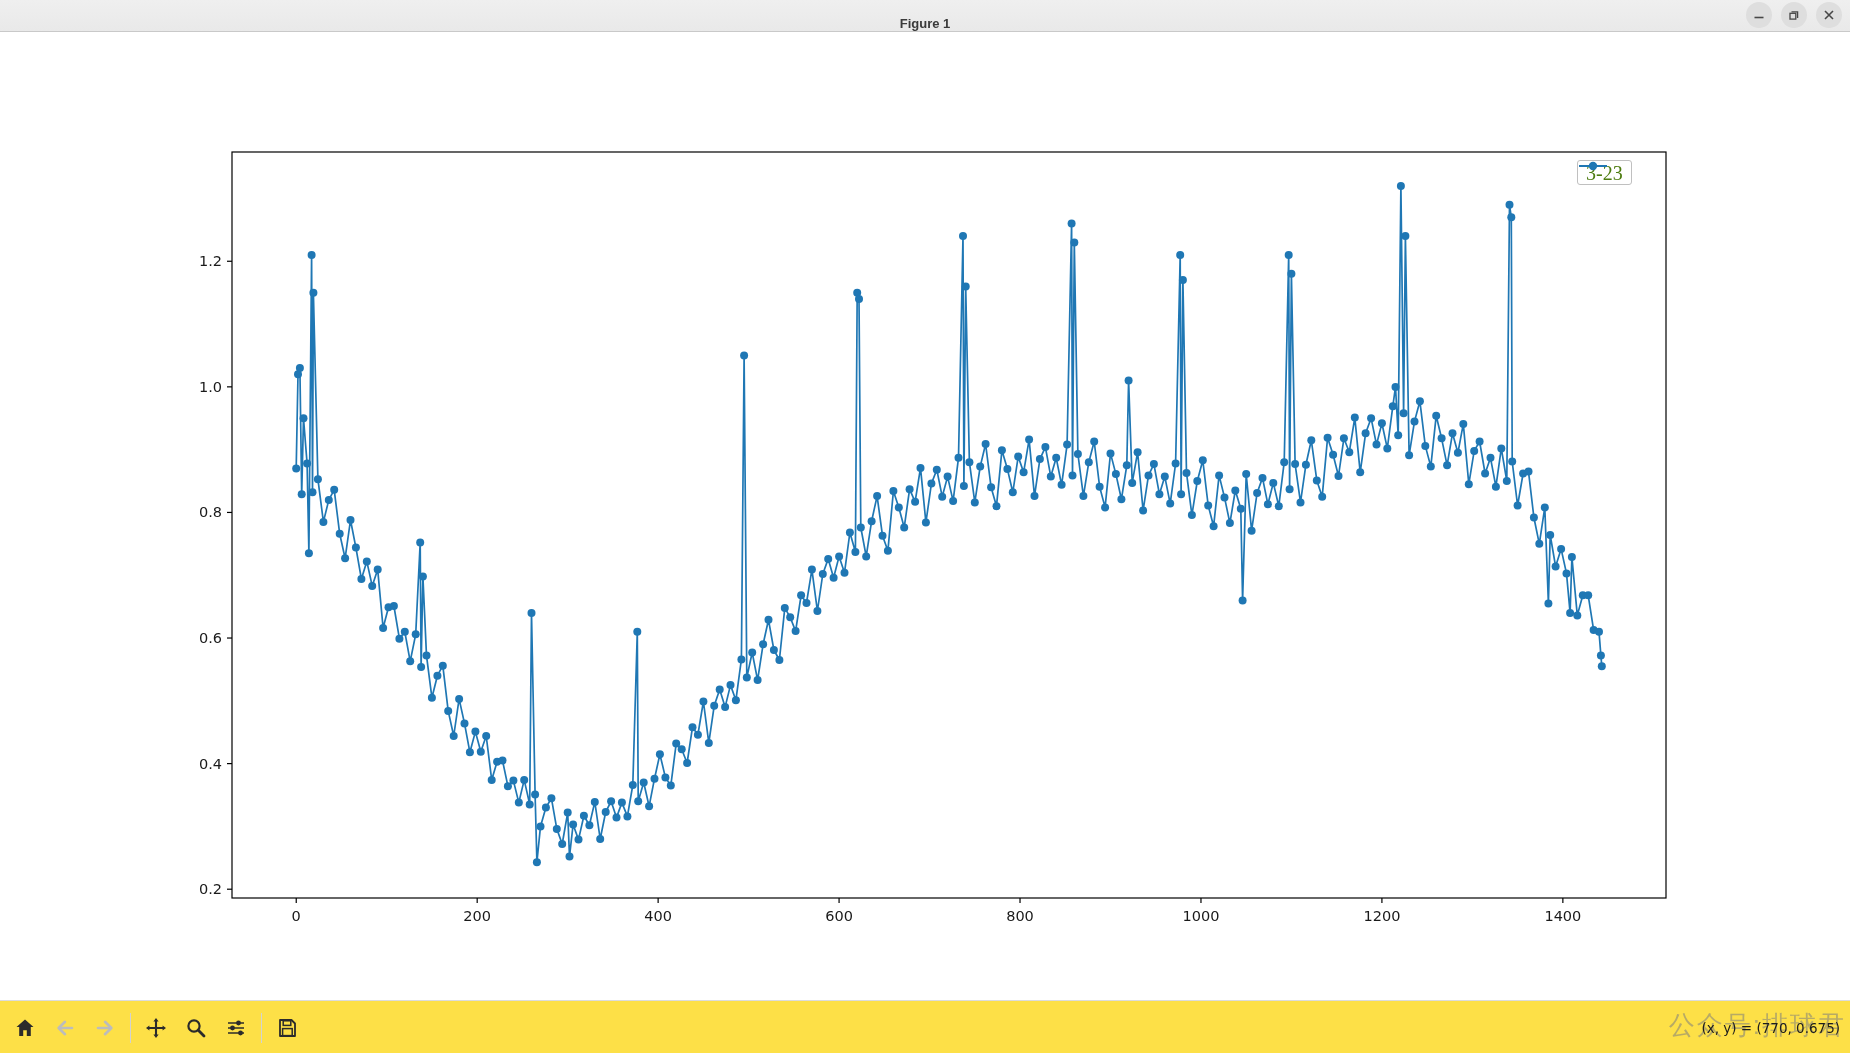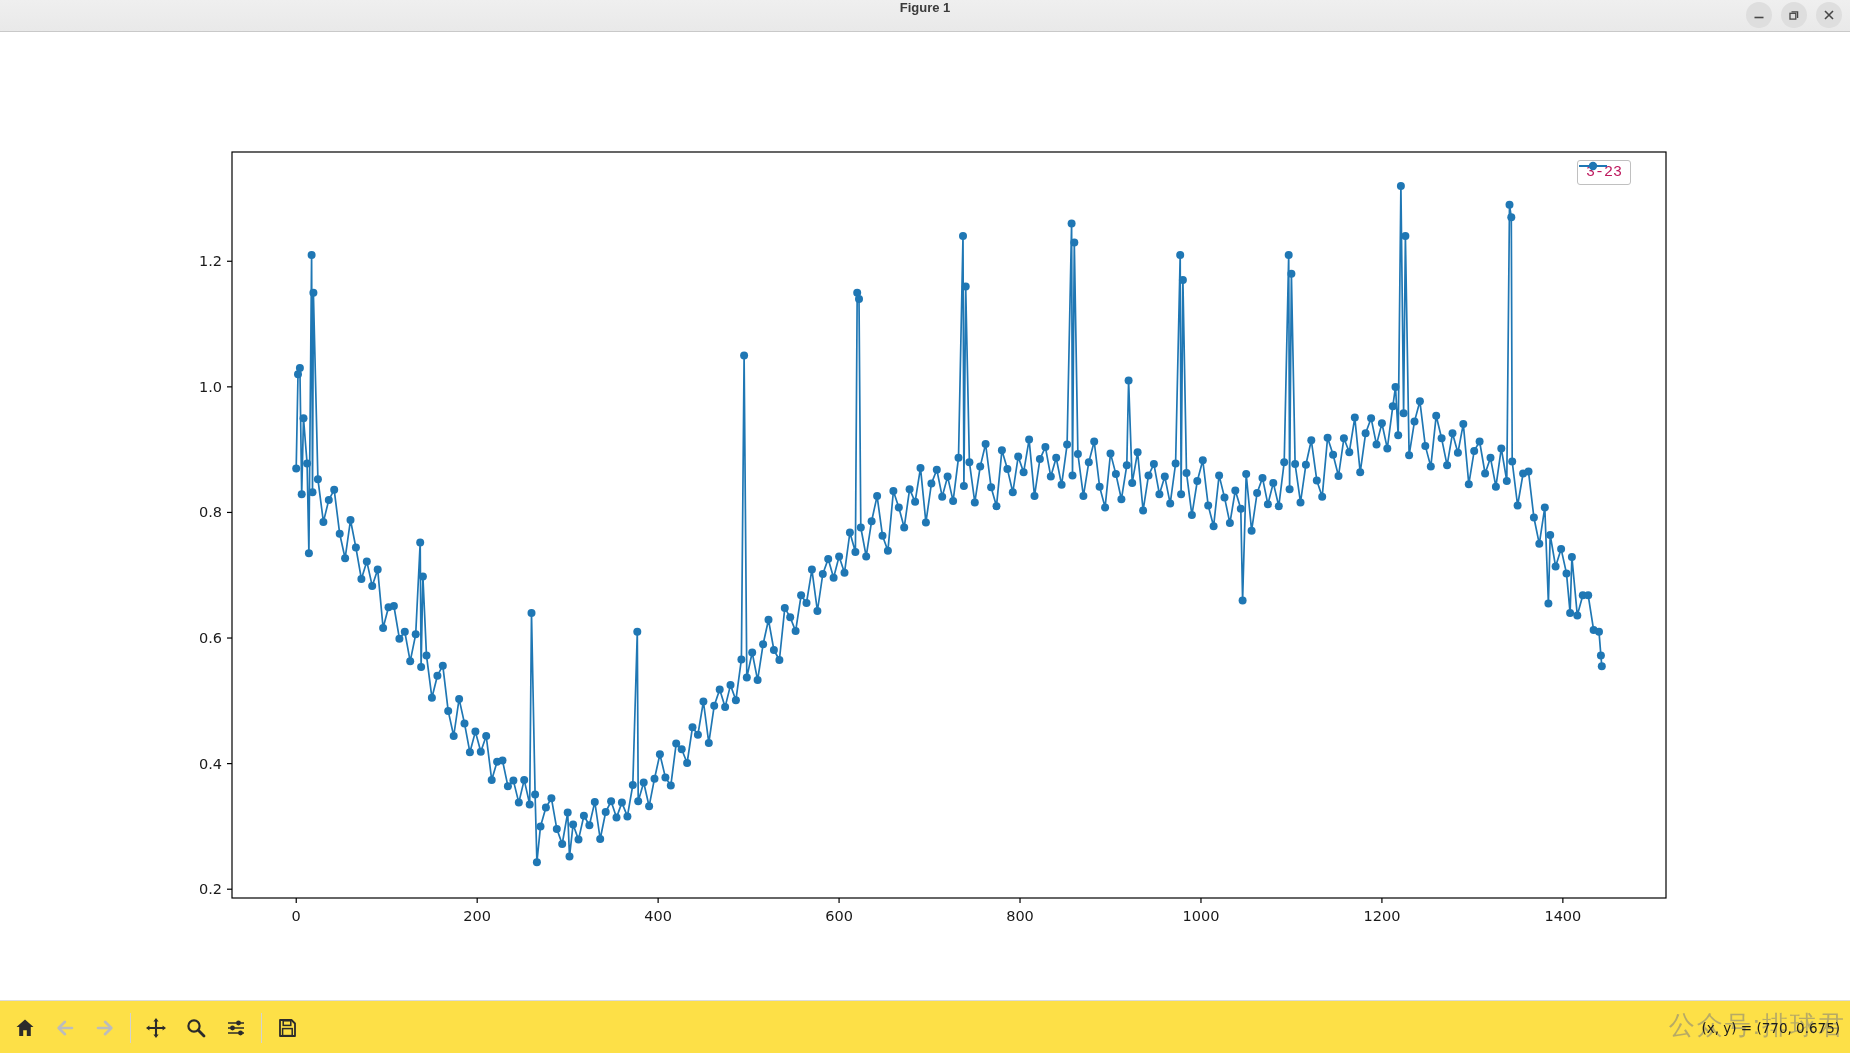--- a/index.html
+++ b/index.html
@@ -2,36 +2,36 @@
 <html><head>
 <meta charset="utf-8">
 <style>
   html,body{margin:0;padding:0;background:#ffffff;}
   body{width:1850px;height:1053px;position:relative;overflow:hidden;
        font-family:"Liberation Sans",sans-serif;-webkit-font-smoothing:antialiased;}
 
   
   .titlebar{position:absolute;left:0;top:0;width:1850px;height:31px;
     background:linear-gradient(#efefef,#e9e9e9);border-bottom:1px solid #c9c9c9;
-    display:flex;align-items:flex-start;justify-content:center;}
+    display:flex;align-items:flex-end;justify-content:center;}
   .titlebar .title{font-size:13px;font-weight:bold;color:#3b3b3b;}
   .winbtns{position:absolute;right:8px;top:2px;display:flex;gap:9px;}
   .winbtn{width:26px;height:26px;border-radius:50%;background:#dedede;
     display:flex;align-items:center;justify-content:center;color:#474747;cursor:pointer;}
   .winbtn svg{display:block;}
 
   
   .canvas{position:absolute;left:0;top:32px;width:1850px;height:968px;background:#ffffff;}
   .canvas svg{position:absolute;left:0;top:0;}
 
   
   .legend{position:absolute;left:1577px;top:128px;height:23px;
     border:1px solid #c0c0c0;border-radius:3px;background:rgba(255,255,255,.85);
     display:flex;align-items:center;padding:0 8px;gap:7px;}
-  .legend-label{font-family:Liberation Mono, monospace;font-size:15px;color:#be185d;line-height:1;}
+  .legend-label{font-family:Liberation Serif, serif;font-size:20px;color:#4d7c0f;line-height:1;}
 
   
   .toolbar{position:absolute;left:0;top:1000px;width:1850px;height:53px;
     background:#fde047;border-top:1px solid #dcdcdc;display:flex;align-items:center;}
   .tbtn{width:38px;height:40px;margin:0 1px;border-radius:4px;display:flex;
     align-items:center;justify-content:center;color:#2b2b2b;cursor:pointer;background:transparent;}
   .tbtn:first-child{margin-left:6px;}
   .tbtn.disabled{color:#bcbcbc;}
   .tsep{width:1px;height:30px;background:#d2d2d2;margin:0 5px;}
   .status{position:absolute;right:10px;top:0;height:53px;display:flex;align-items:center;

